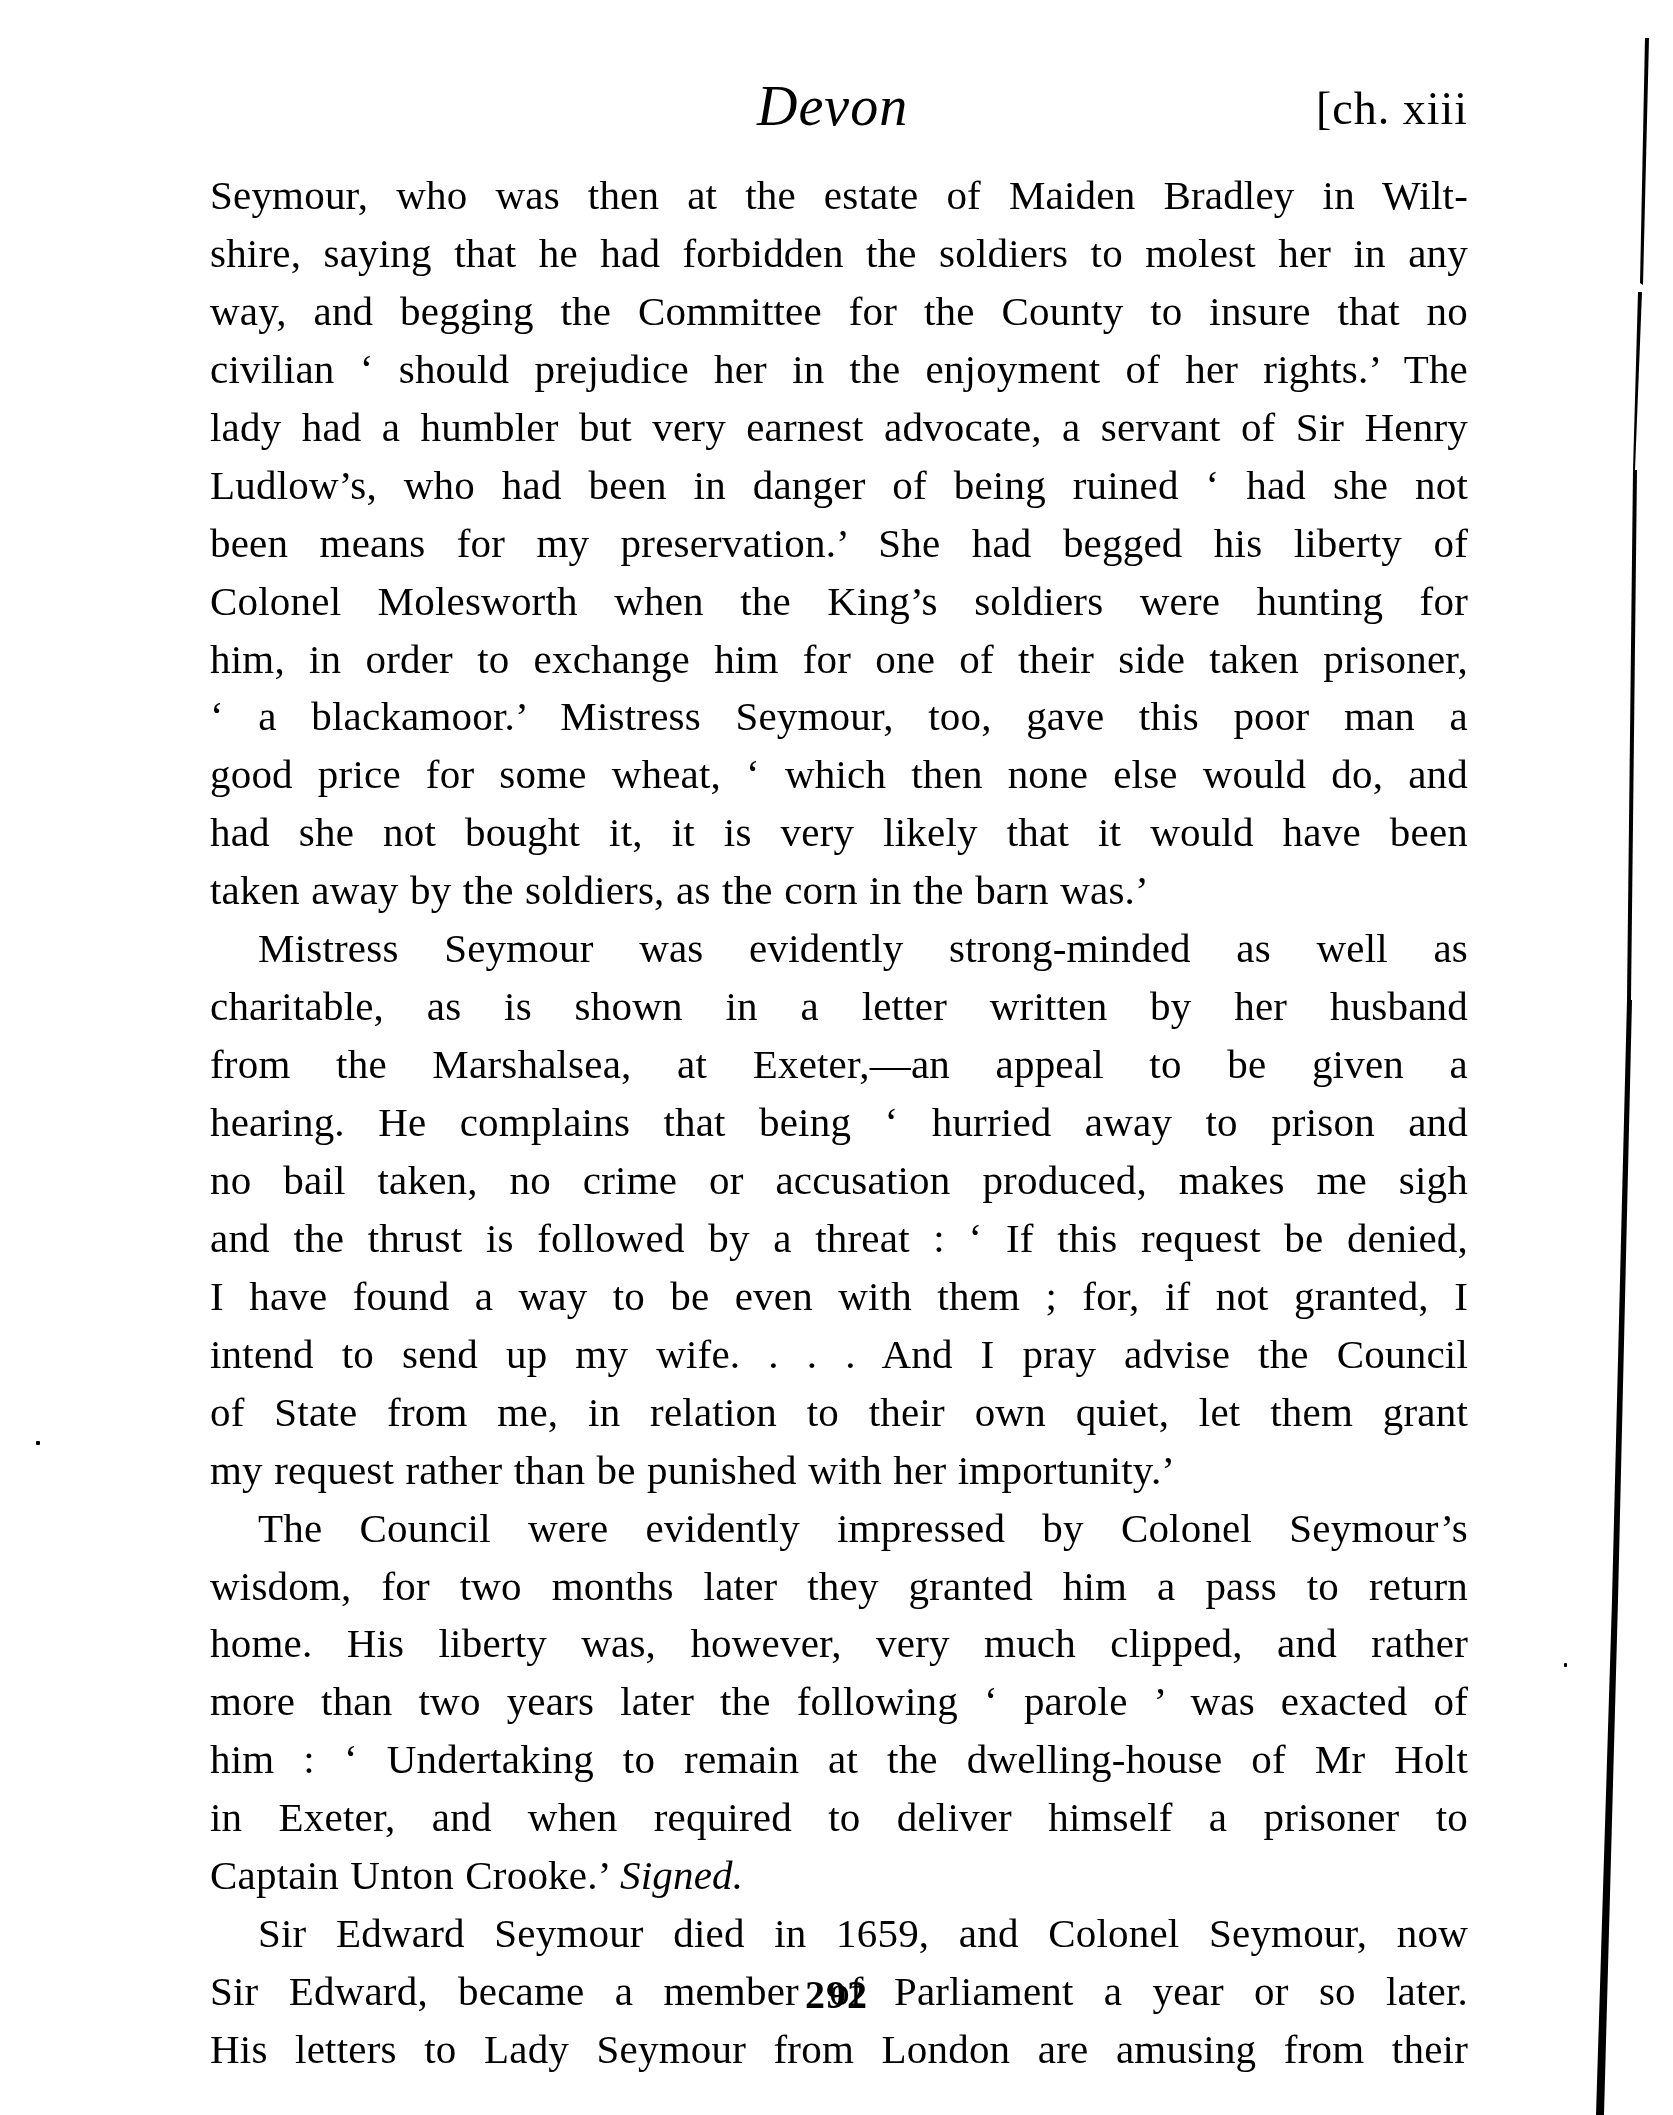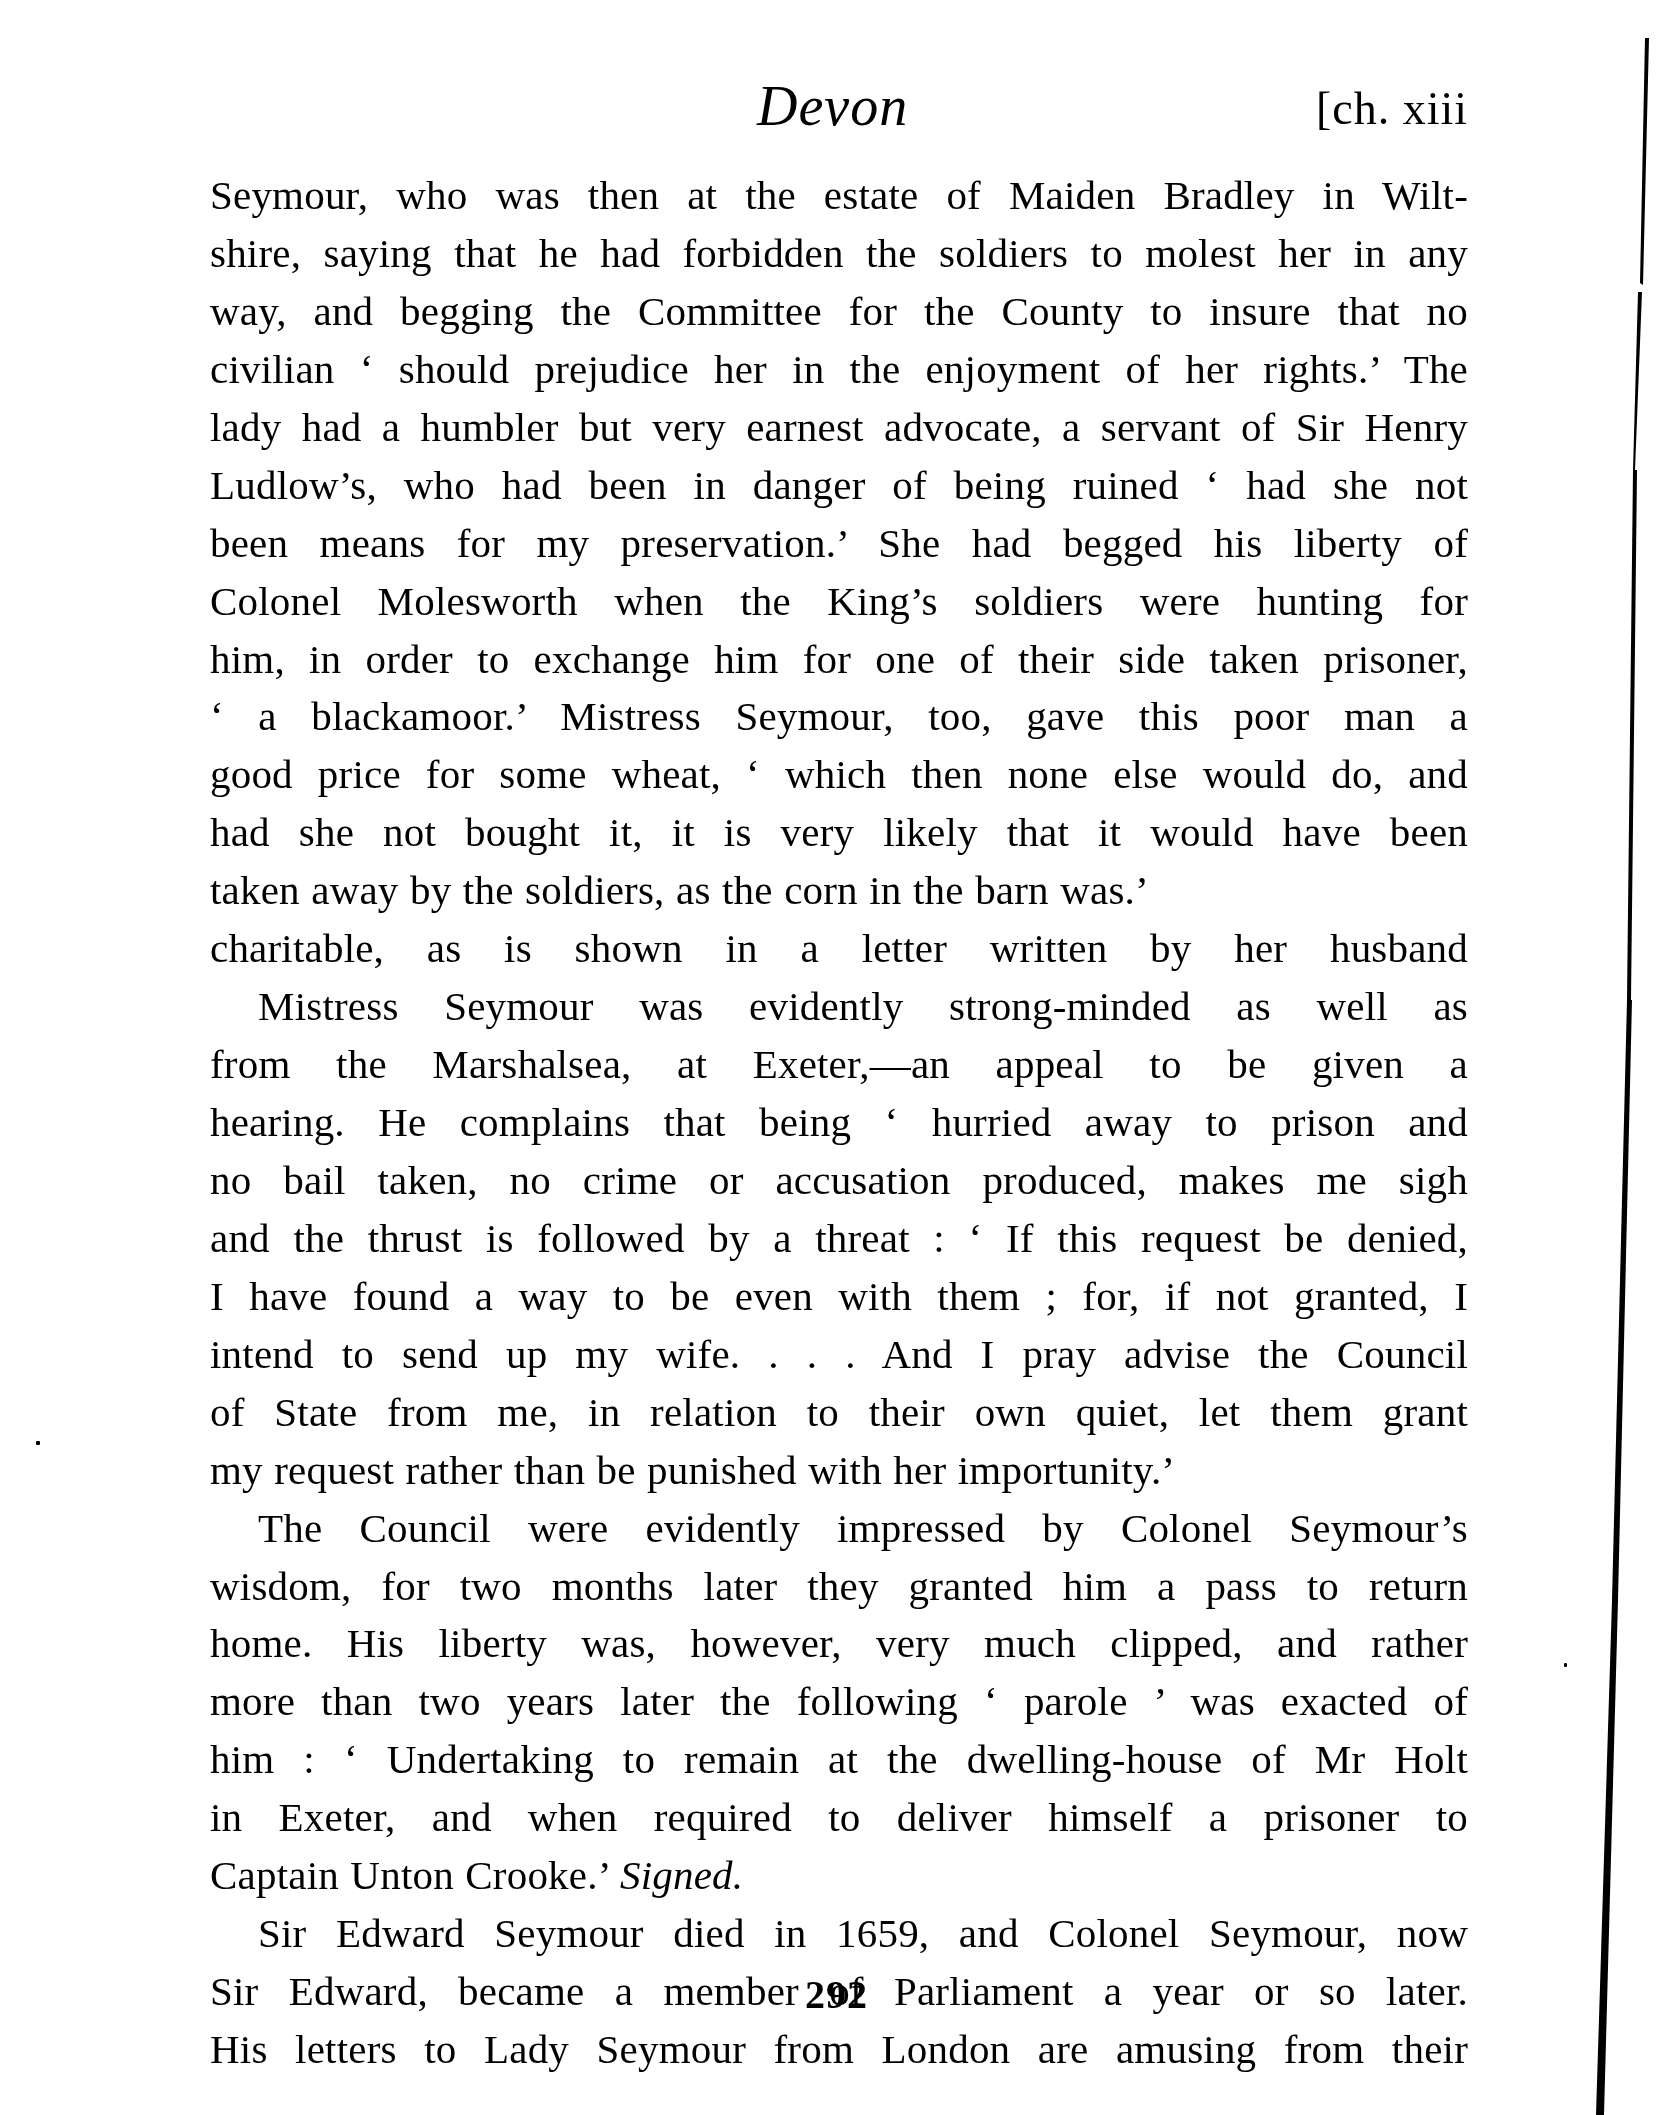--- a/index.html
+++ b/index.html
@@ -106,22 +106,22 @@
   <span class="line"><span>civilian ‘ should prejudice her in the enjoyment of her rights.’  The</span></span>
   <span class="line"><span>lady had a humbler but very earnest advocate, a servant of Sir Henry</span></span>
   <span class="line"><span>Ludlow’s, who had been in danger of being ruined ‘ had she not</span></span>
   <span class="line"><span>been means for my preservation.’ She had begged his liberty of</span></span>
   <span class="line"><span>Colonel Molesworth when the King’s soldiers were hunting for</span></span>
   <span class="line"><span>him, in order to exchange him for one of their side taken prisoner,</span></span>
   <span class="line"><span>‘ a blackamoor.’  Mistress Seymour, too, gave this poor man a</span></span>
   <span class="line"><span>good price for some wheat, ‘ which then none else would do, and</span></span>
   <span class="line"><span>had she not bought it, it is very likely that it would have been</span></span>
   <span class="line last"><span>taken away by the soldiers, as the corn in the barn was.’</span></span>
+  <span class="line indent"><span>Mistress Seymour was evidently strong-minded as well as</span></span>
   <span class="line"><span>charitable, as is shown in a letter written by her husband</span></span>
-  <span class="line indent"><span>Mistress Seymour was evidently strong-minded as well as</span></span>
   <span class="line"><span>from the Marshalsea, at Exeter,—an appeal to be given a</span></span>
   <span class="line"><span>hearing.  He complains that being ‘ hurried away to prison and</span></span>
   <span class="line"><span>no bail taken, no crime or accusation produced, makes me sigh</span></span>
   <span class="line"><span>and the thrust is followed by a threat : ‘ If this request be denied,</span></span>
   <span class="line"><span>I have found a way to be even with them ; for, if not granted, I</span></span>
   <span class="line"><span>intend to send up my wife. . . .  And I pray advise the Council</span></span>
   <span class="line"><span>of State from me, in relation to their own quiet, let them grant</span></span>
   <span class="line last"><span>my request rather than be punished with her importunity.’</span></span>
   <span class="line indent"><span>The Council were evidently impressed by Colonel Seymour’s</span></span>
   <span class="line"><span>wisdom, for two months later they granted him a pass to return</span></span>

